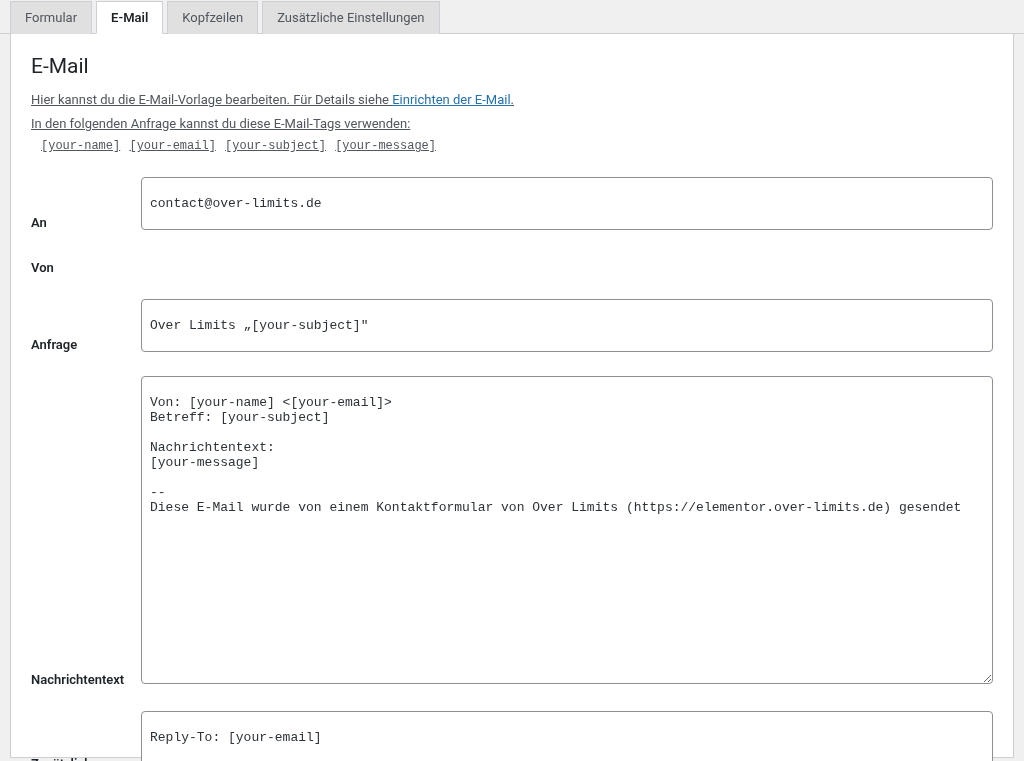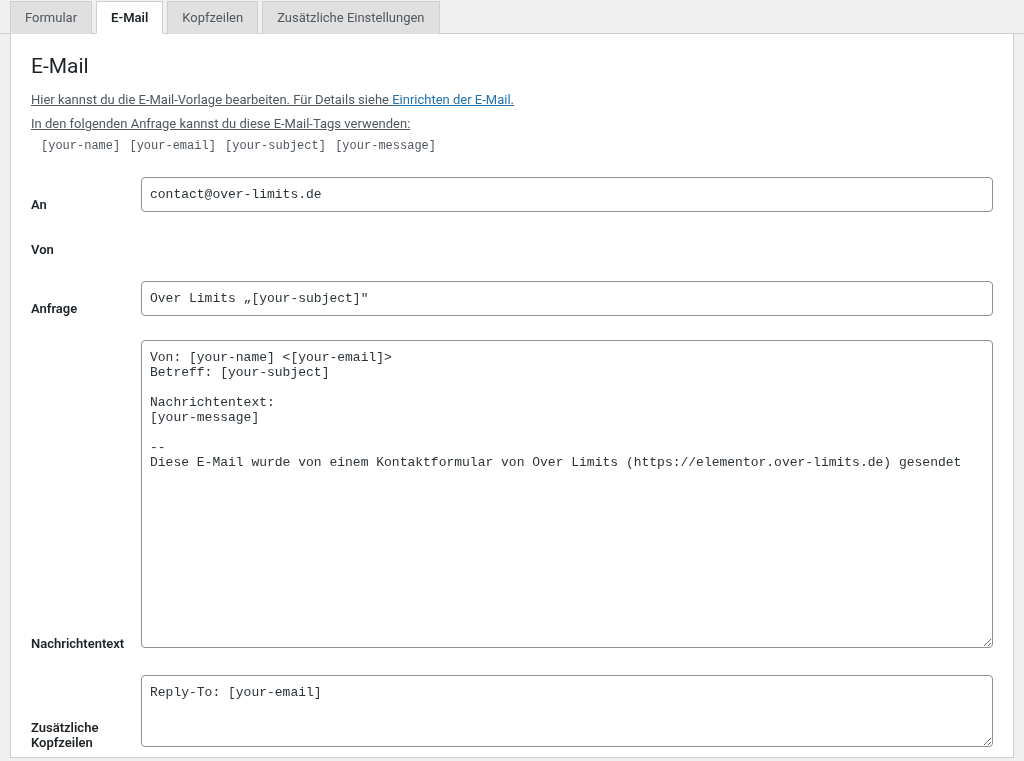--- a/index.html
+++ b/index.html
@@ -63,39 +63,40 @@
     .tags-line {
       margin-top: 4px;
       margin-bottom: 24px;
       padding-left: 10px;
     }
     .tag {
       font-family: Consolas, "Courier New", monospace;
       font-size: 12px;
       color: #50575e;
       margin-right: 6px;
+      text-decoration: underline;
     }
     .form-row {
       display: flex;
       align-items: flex-end;
       margin-bottom: 24px;
     }
     .form-label {
       width: 110px;
       padding-top: 6px;
       font-weight: 600;
       color: #1d2327;
       font-size: 13px;
     }
     .form-control {
       flex: 1;
     }
     input[type="text"], textarea {
       width: 100%;
-      padding: 9px 8px;
+      padding: 18px 8px;
       border: 1px solid #8c8f94;
       border-radius: 4px;
       font-family: Consolas, "Courier New", monospace;
       font-size: 13px;
       color: #2c3338;
       background: #fff;
     }
     .input-focused {
       border-color: #2271b1 !important;
       box-shadow: 0 0 0 1px #2271b1;

